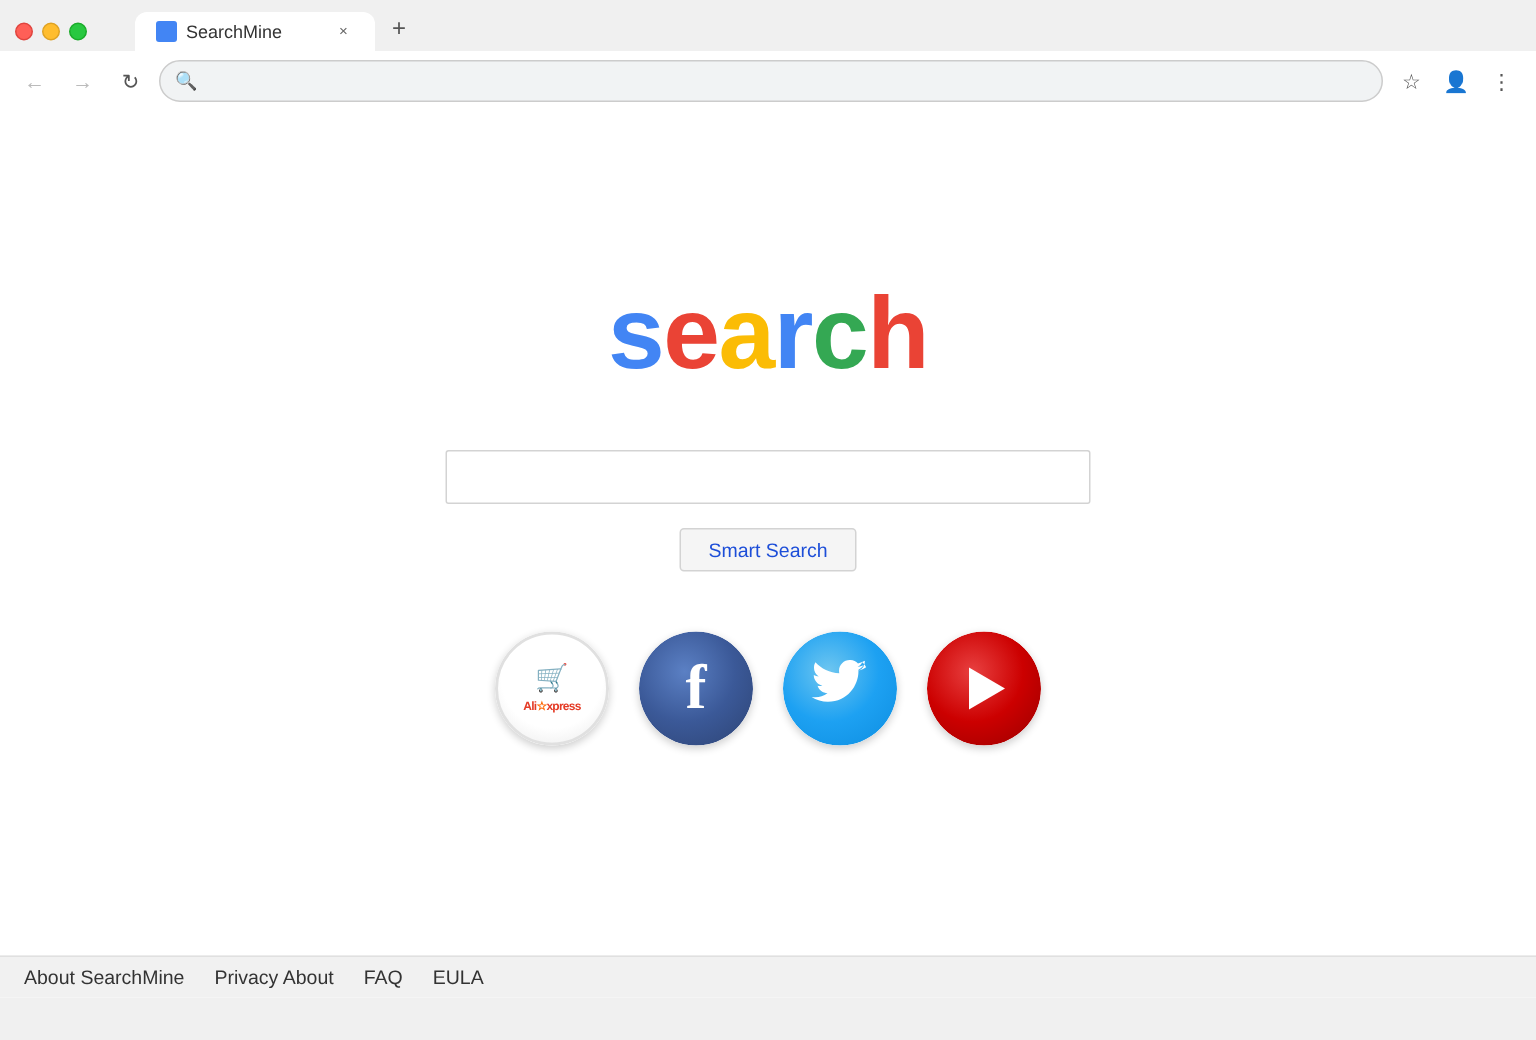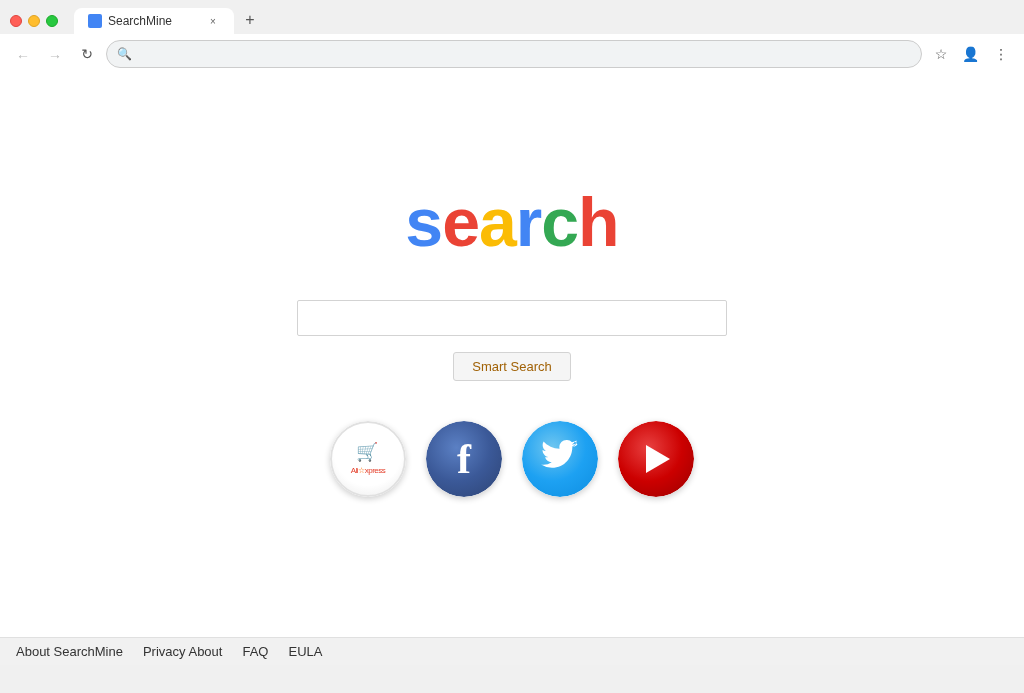--- a/index.html
+++ b/index.html
@@ -38,20 +38,21 @@
       background: #ffffff;
       border-radius: 8px 8px 0 0;
       padding: 6px 14px;
       font-size: 12px;
       color: #333;
       display: flex;
       align-items: center;
       gap: 6px;
       min-width: 160px;
       max-width: 220px;
+      margin-left: 16px;
     }
 
     .tab-favicon {
       width: 14px;
       height: 14px;
       background: #4285f4;
       border-radius: 2px;
       flex-shrink: 0;
     }
 
@@ -188,21 +189,21 @@
       font-size: 14px;
       outline: none;
     }
 
     .smart-search-btn {
       background: #f5f5f5;
       border: 1px solid #d3d3d3;
       border-radius: 3px;
       padding: 6px 18px;
       font-size: 13px;
-      color: #a16207;
+      color: #1d4ed8;
       cursor: pointer;
       margin-bottom: 40px;
     }
 
     .social-icons {
       display: flex;
       gap: 20px;
       align-items: center;
     }
 
@@ -361,21 +362,21 @@
     <input class="search-input" type="text" style="">
   </div>
 
   <button class="smart-search-btn">Smart Search</button>
 
   <div class="social-icons">
 
     <div class="social-icon-wrapper">
       <div class="icon-aliexpress">
         <div class="ali-cart">🛒</div>
-        <div style="font-size:8px; color:#e43b26; font-weight:normal; letter-spacing:-0.5px; text-align:center;">Ali<span style="color:#ff6600;">☆</span>xpress</div>
+        <div style="font-size:8px; color:#e43b26; font-weight:bold; letter-spacing:-0.5px; text-align:center;">Ali<span style="color:#ff6600;">☆</span>xpress</div>
       </div>
     </div>
 
     <div class="social-icon-wrapper">
       <div class="icon-facebook">f</div>
     </div>
 
     <div class="social-icon-wrapper">
       <div class="icon-twitter">
 

